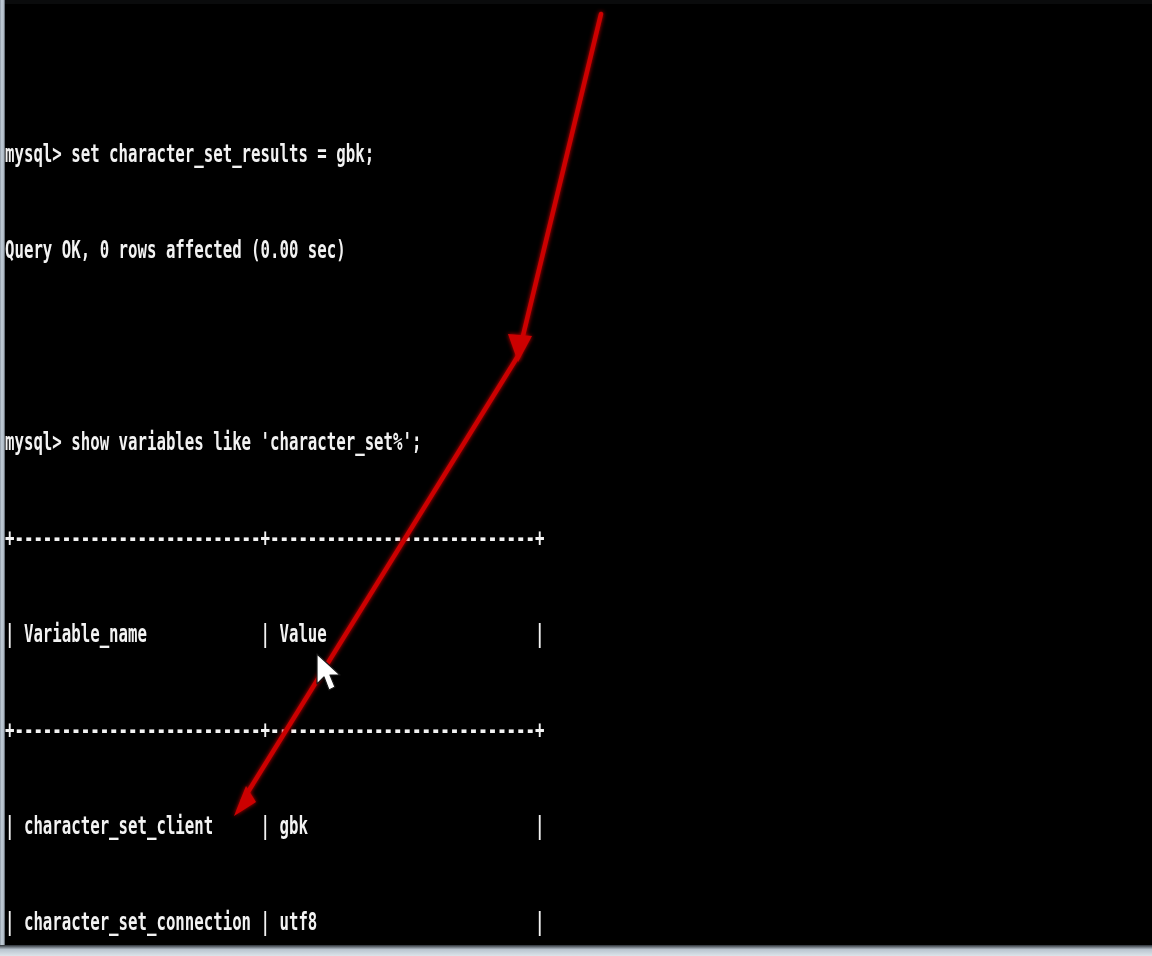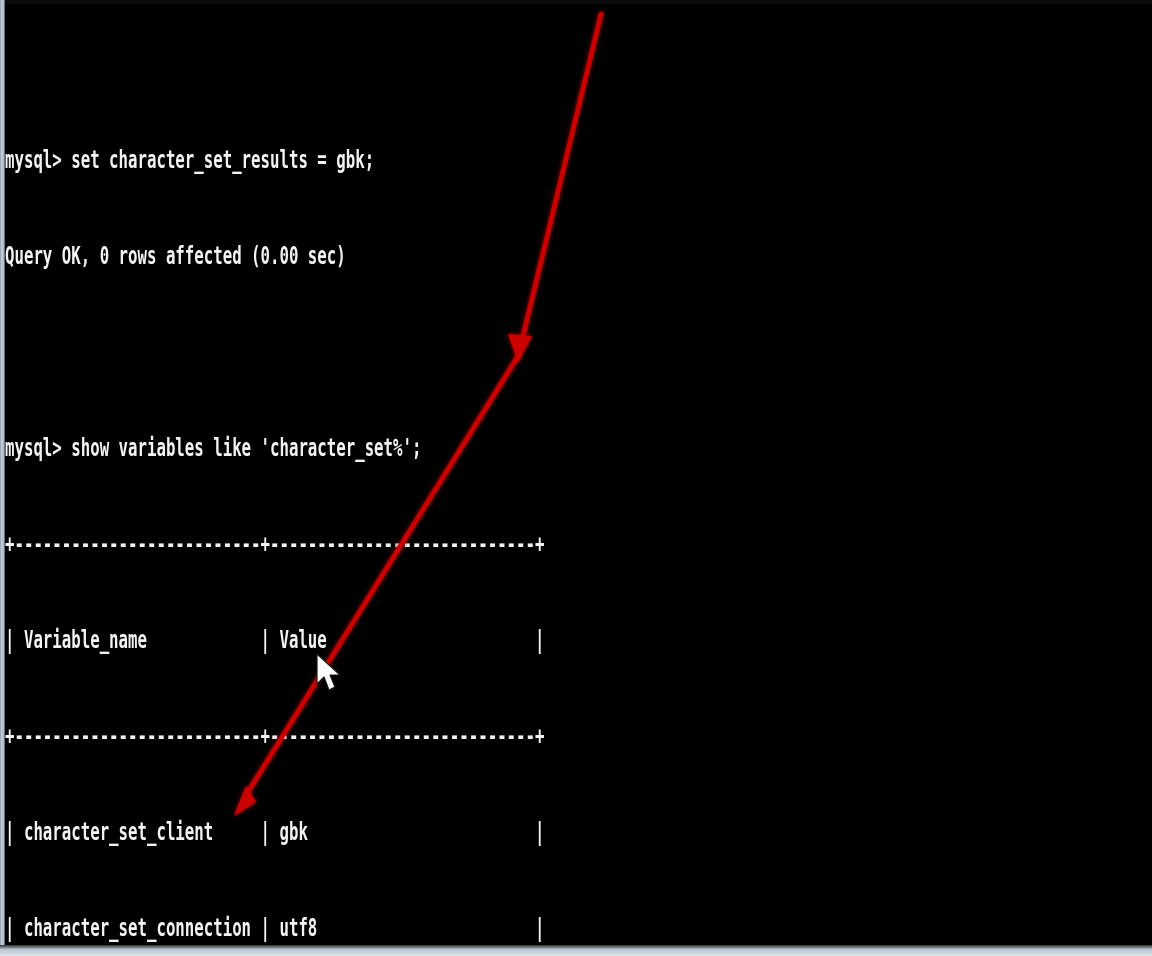--- a/index.html
+++ b/index.html
@@ -32,21 +32,21 @@
     position: absolute;
     left: 0; top: 0;
     width: 1152px; height: 4px;
     background: #0a0b0c;
   }
 
   
   #console {
     position: absolute;
     left: 5px;
-    top: 6px;
+    top: 0px;
     width: 1147px;
     height: 945px;
     color: #f2f2f2;
     font-family: "DejaVu Sans Mono", "Liberation Mono", monospace;
     font-size: 24px;
     line-height: 32px;
     letter-spacing: 0px;
     white-space: pre;
     overflow: hidden;
     font-weight: 700;

